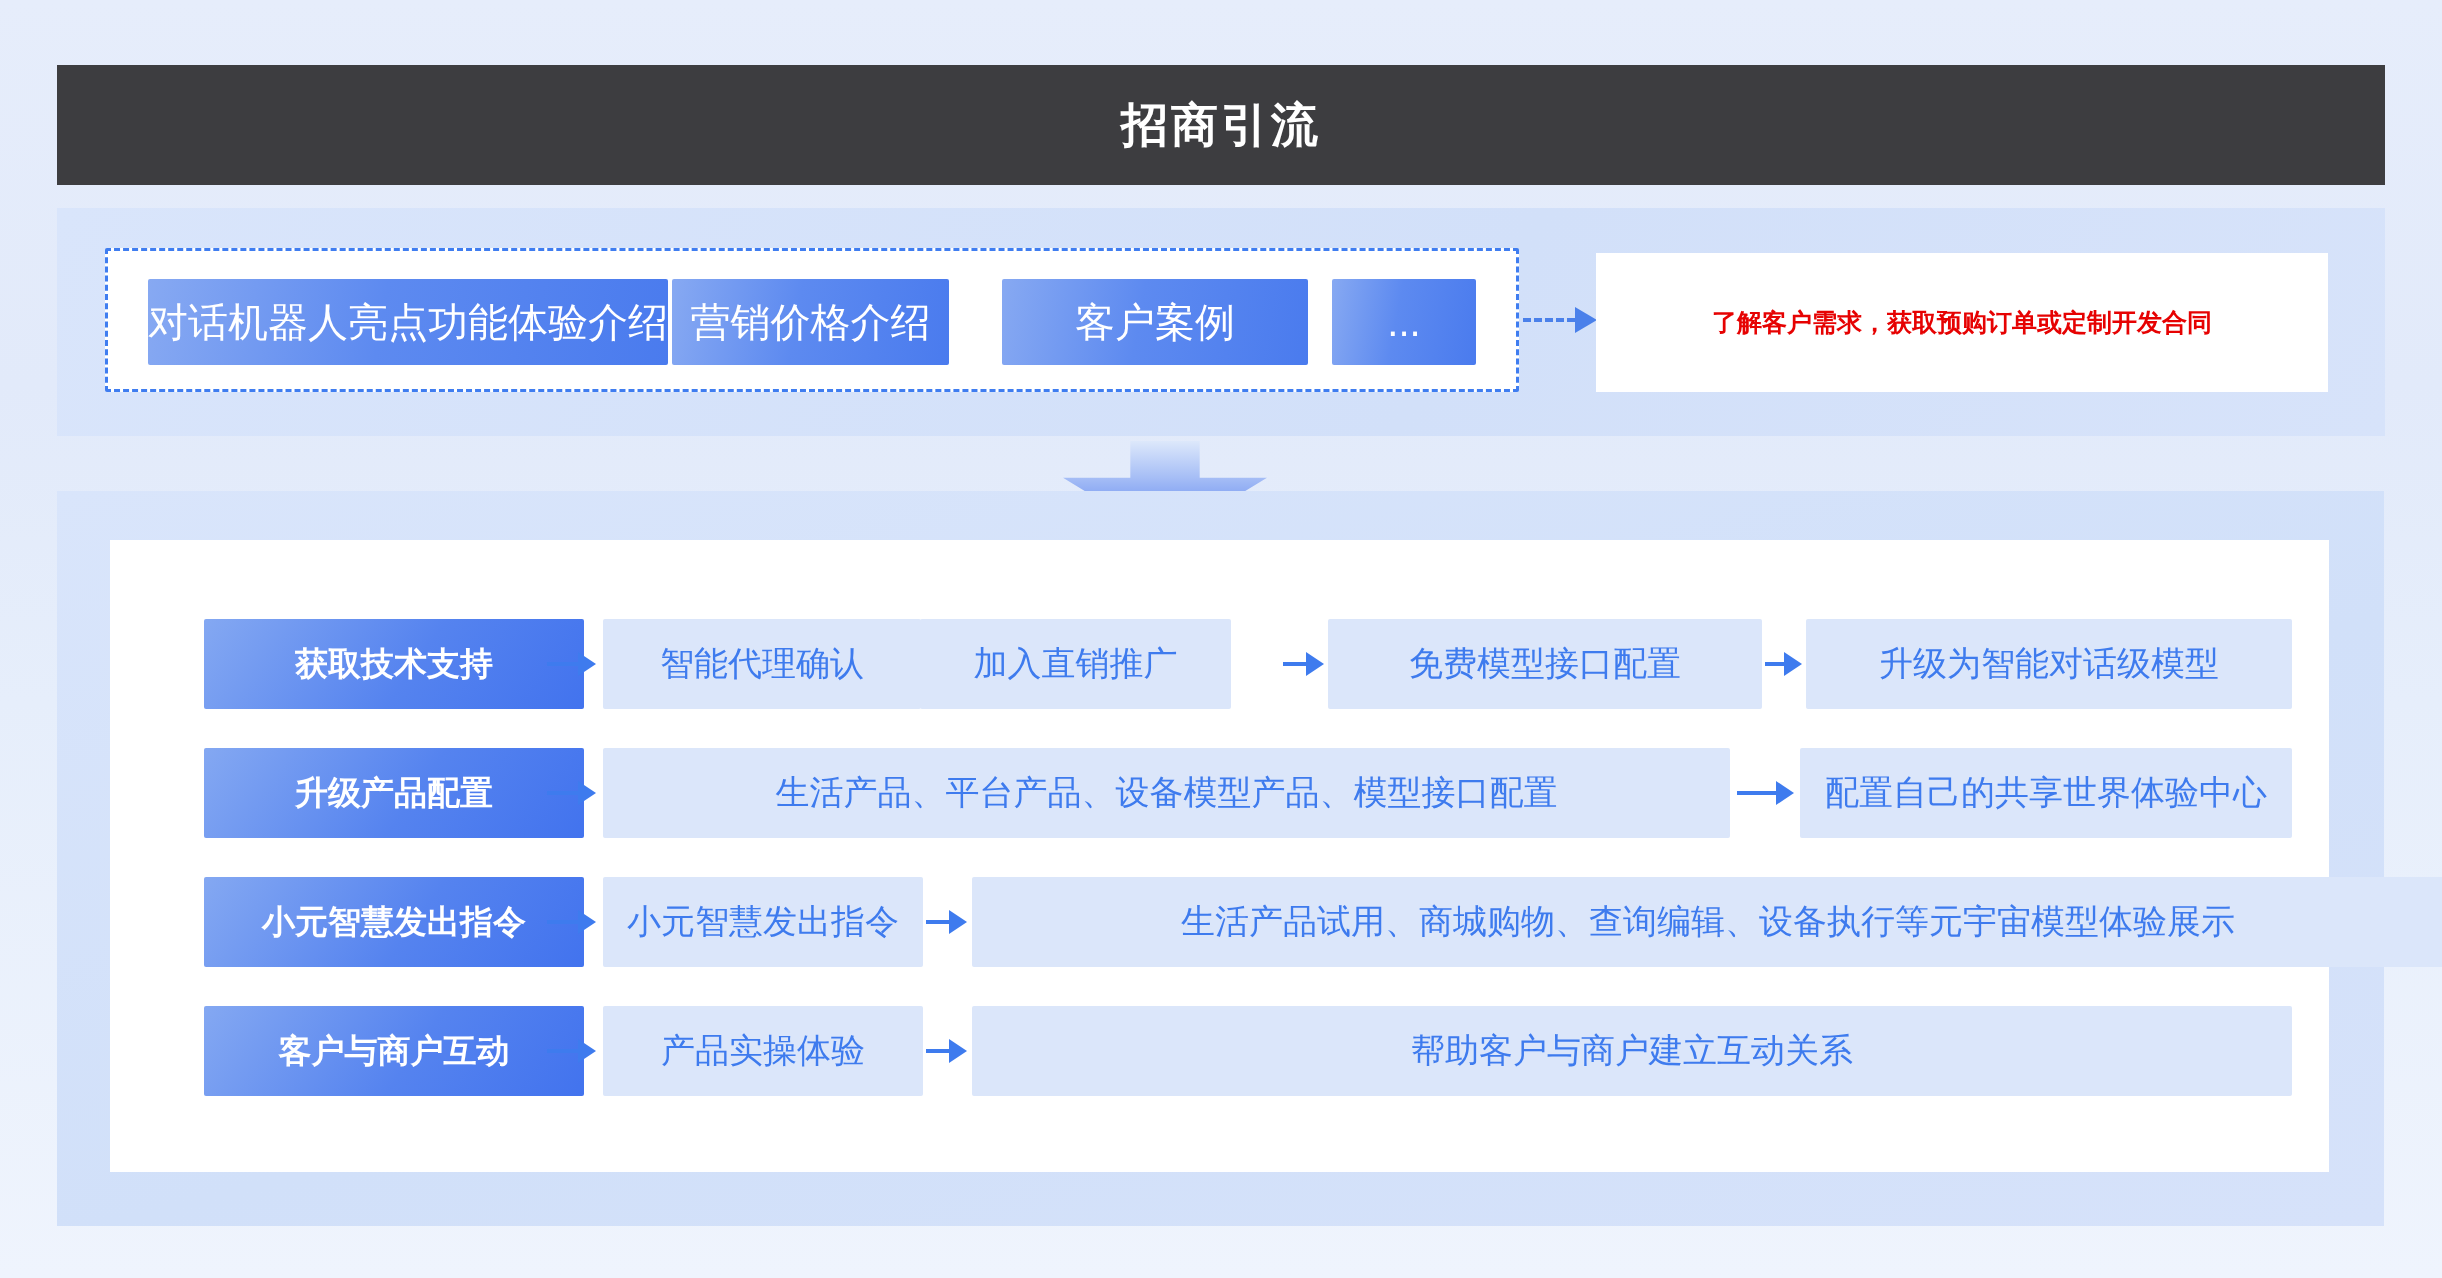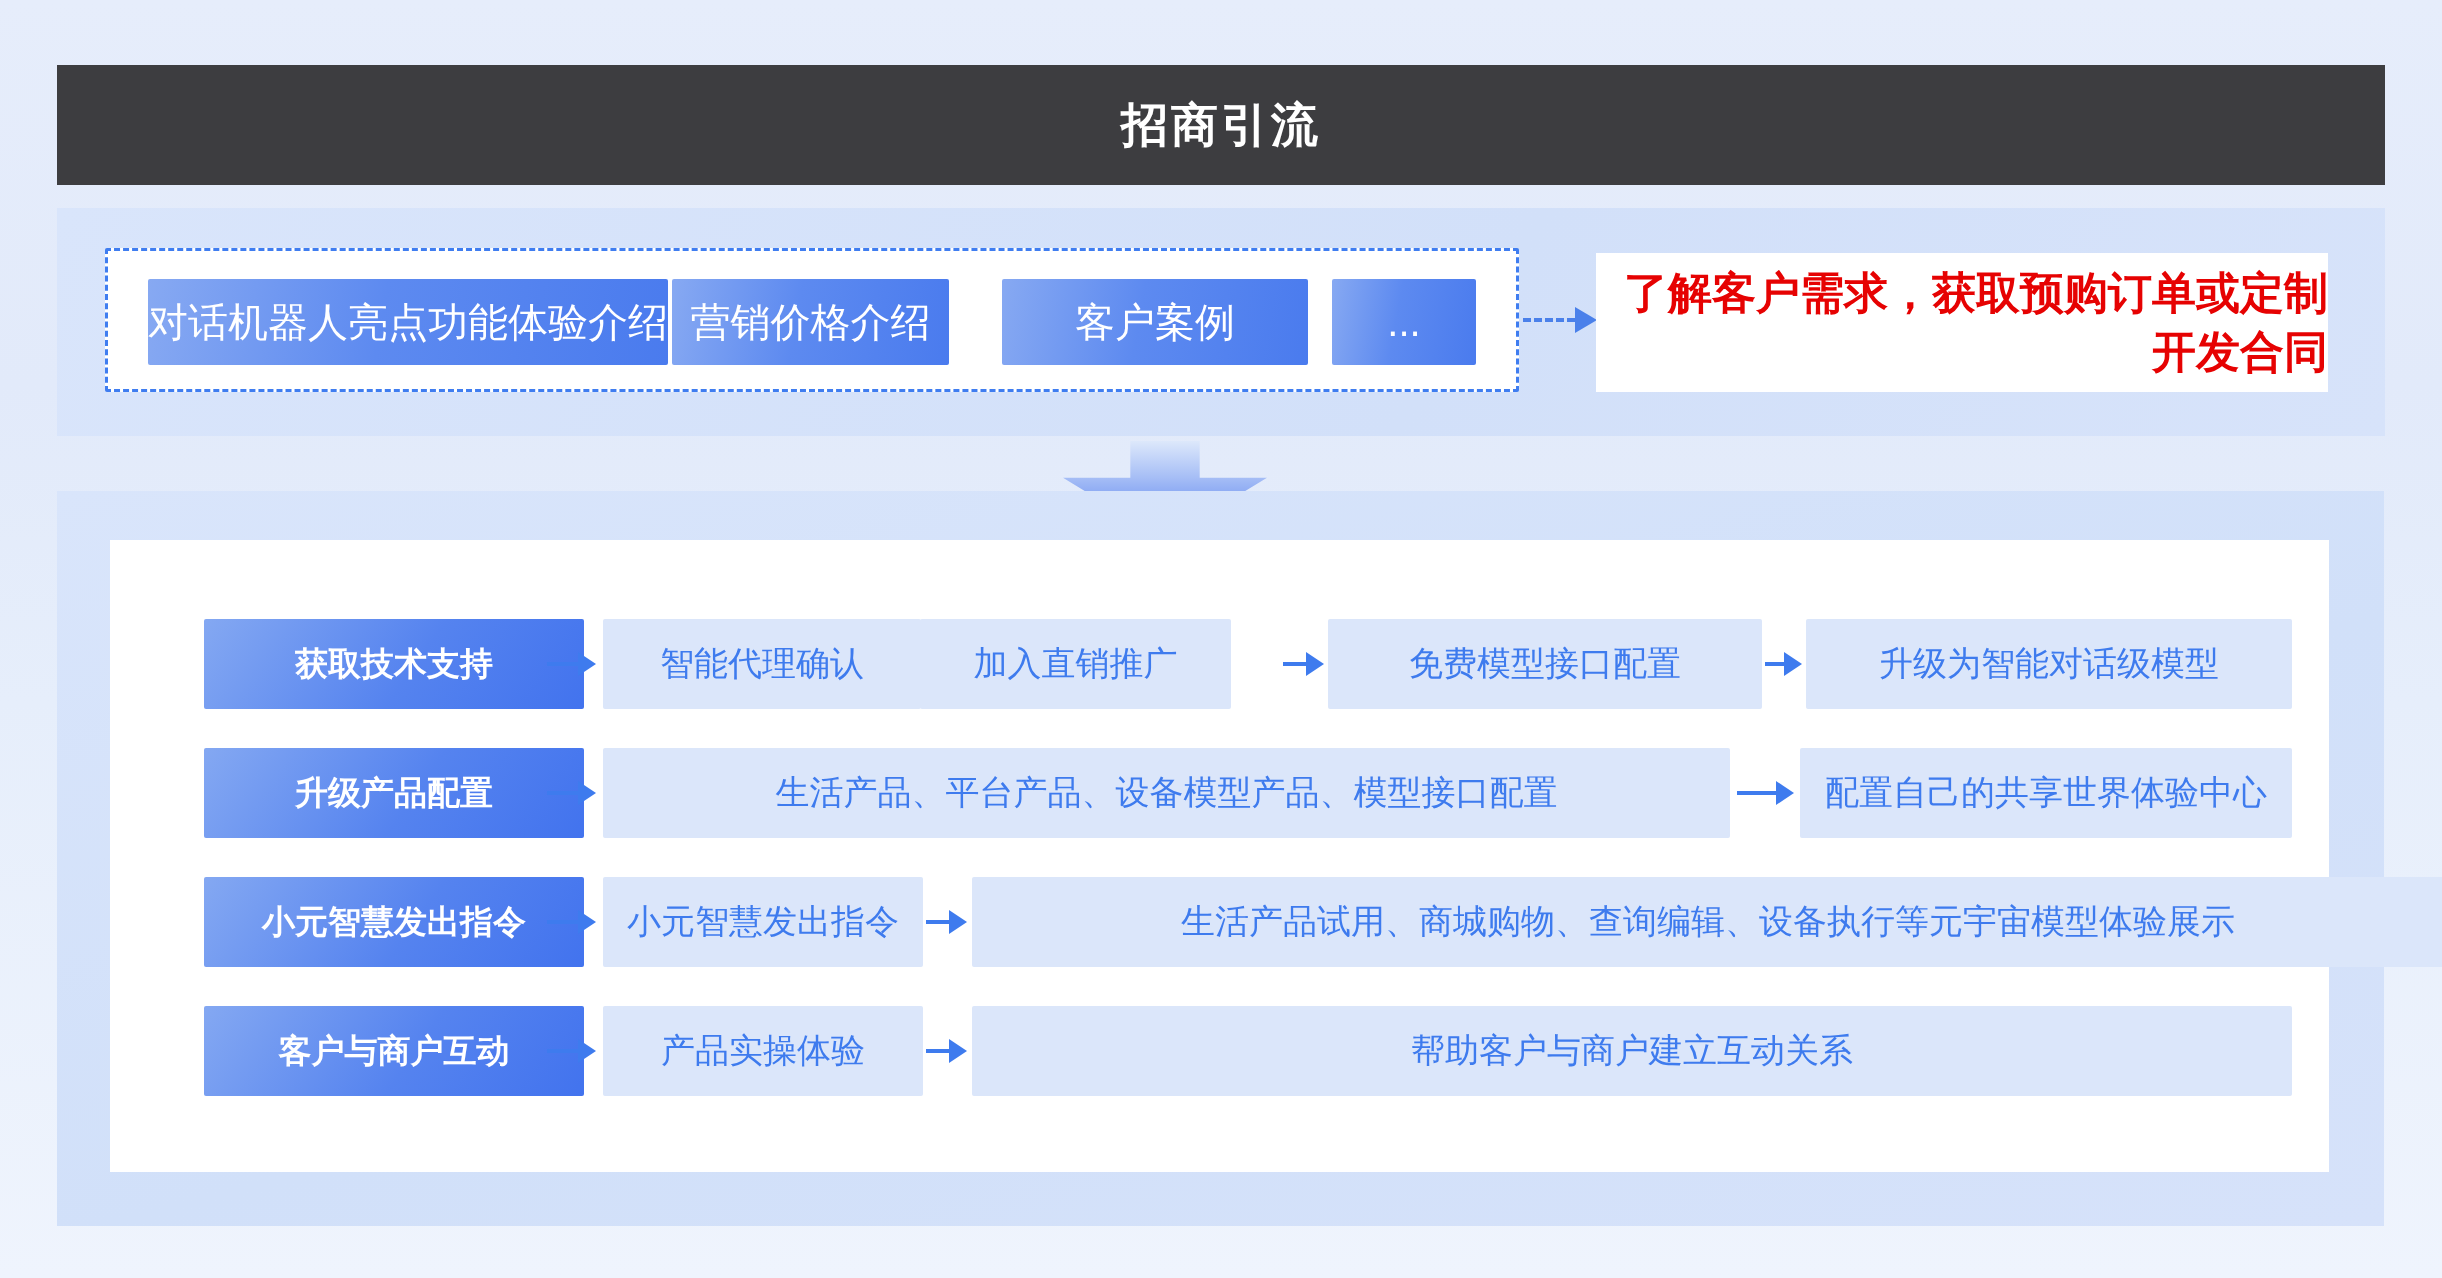--- a/index.html
+++ b/index.html
@@ -25,21 +25,21 @@
   
   .dashed-box{left:105px;top:248px;width:1414px;height:144px;background:#ffffff;
     border:3px dashed #3f7df0;border-radius:2px;}
 
   
   .pill{height:86px;top:279px;border-radius:2px;color:#ffffff;font-size:40px;
     background:linear-gradient(100deg,#87a9f2 0%,#5d8af0 45%,#4a7bee 100%);}
 
   
   .result-box{left:1596px;top:253px;width:732px;height:139px;background:#ffffff;
-    color:#e60202;font-size:44px;font-weight:bold;}
+    color:#e60202;font-size:25px;font-weight:bold;}
 
   
   .dash-line{left:1523px;top:318px;width:52px;height:0;border-top:4px dashed #4a80ea;}
   .dash-head{left:1575px;top:307px;width:0;height:0;
     border-left:22px solid #4a80ea;border-top:13px solid transparent;border-bottom:13px solid transparent;}
 
   
   .big-arrow{left:1063px;top:441px;width:204px;height:99px;
     background:linear-gradient(180deg,#dde8fb 0%,#a9c0f6 35%,#7195f1 70%,#4a77ee 100%);
     clip-path:polygon(33% 0%,67% 0%,67% 37%,100% 37%,50% 100%,0% 37%,33% 37%);}

